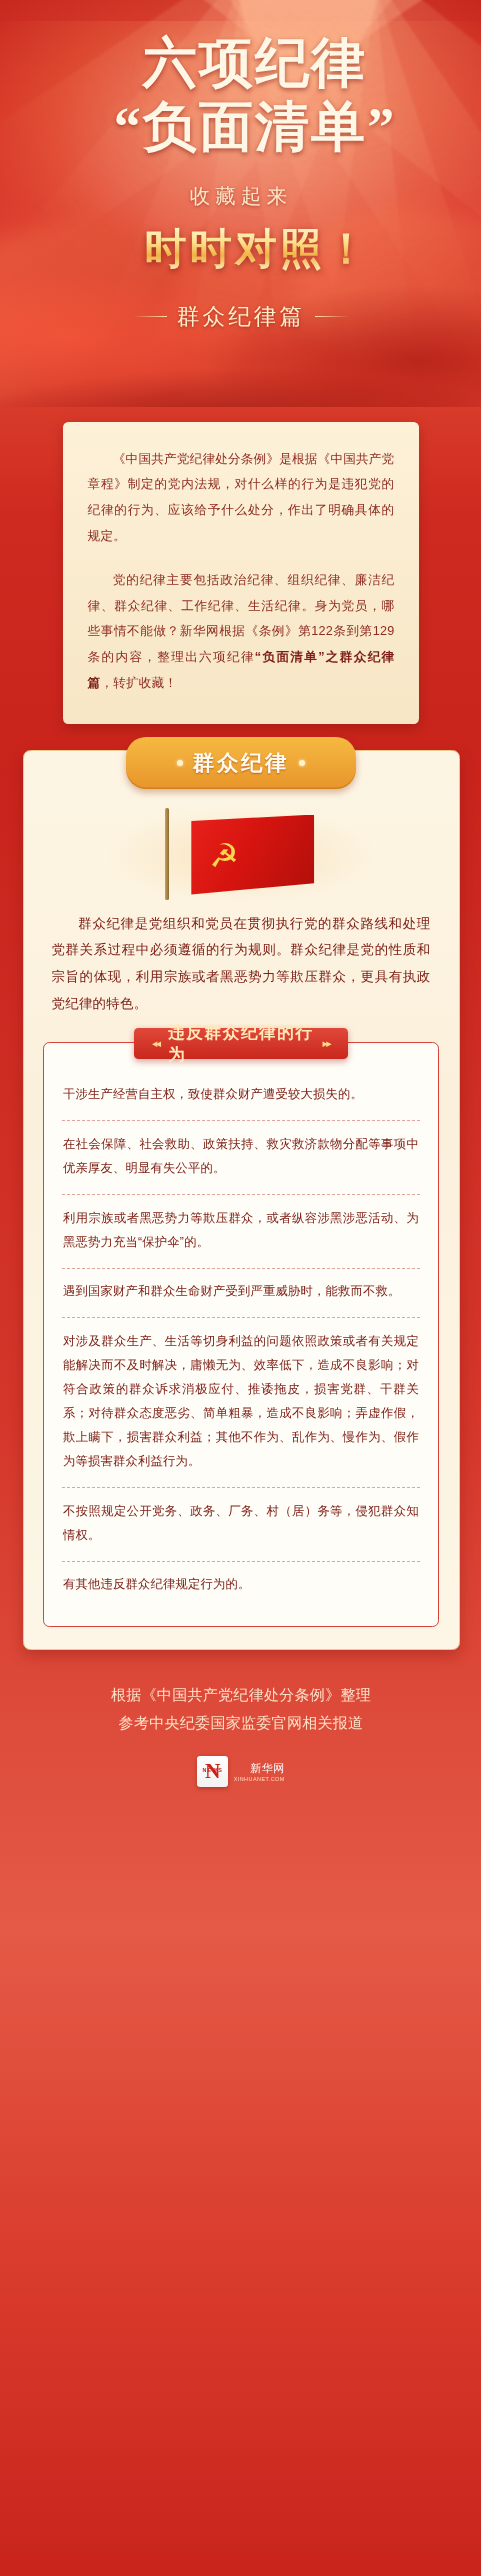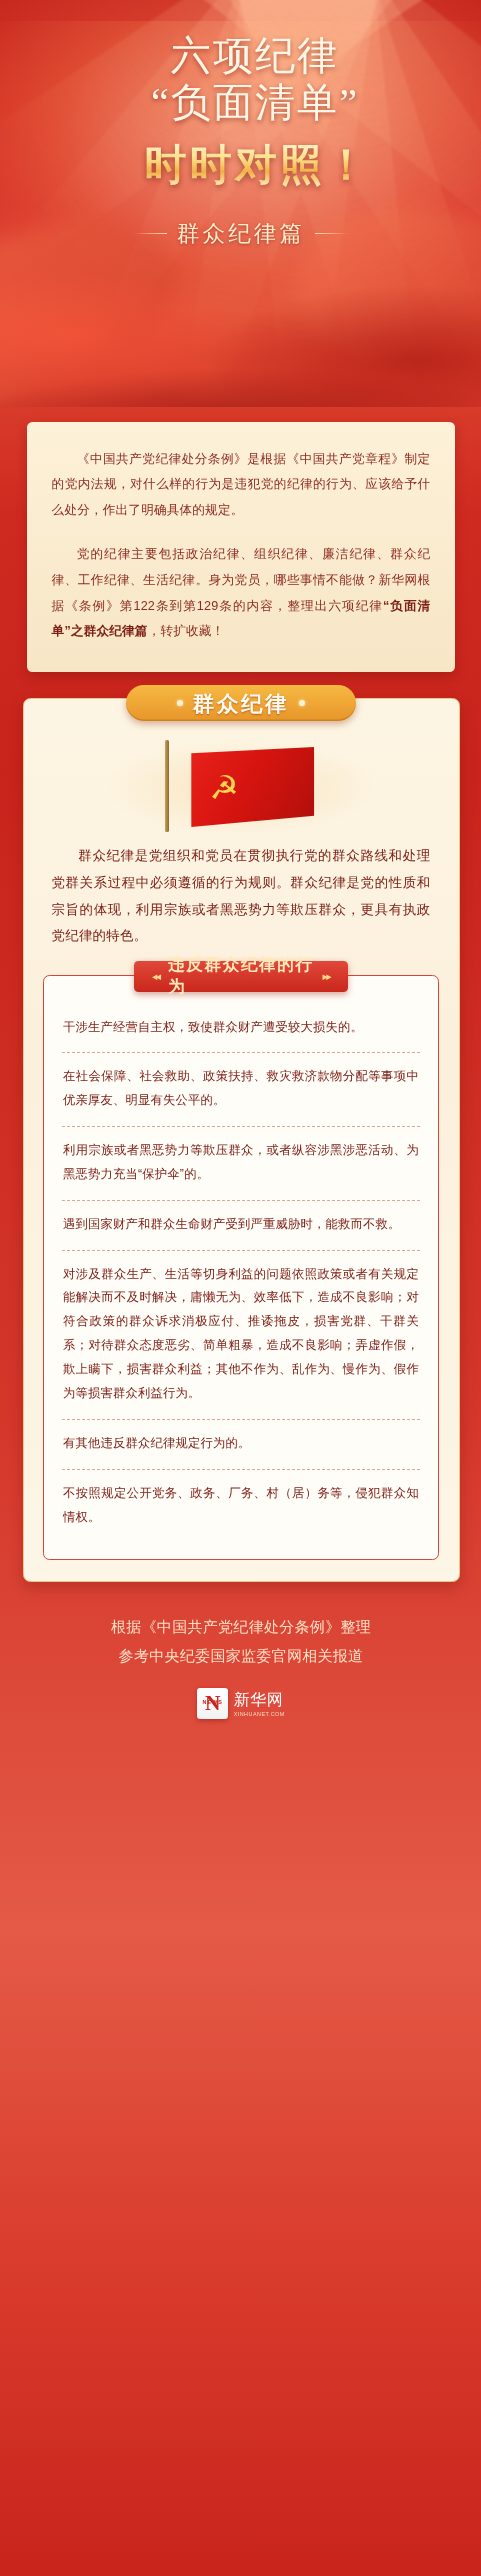--- a/index.html
+++ b/index.html
@@ -67,23 +67,23 @@
   .hero .ribbon-r { right: -96px; top: 214px; transform: rotate(14deg); }
 
   
   .hero-inner {
     position: relative;
     z-index: 5;
     padding-top: 32px;
     text-align: center;
   }
   .t-main {
-    font-size: 40px;
+    font-size: 54px;
     line-height: 1.18;
-    font-weight: normal;
+    font-weight: bold;
     letter-spacing: 2.1px;
     color: #fff7e6;
     text-shadow: 0 2.1px 5.4px rgba(120,10,6,0.55), 0 0 16px rgba(255,200,140,0.35);
     font-family: "Liberation Serif", serif;
     padding-left: 28px;
   }
   .t-main .l2 { display: block; }
   .t-sub {
     margin-top: 22.5px;
     font-size: 20.3px;
@@ -123,21 +123,21 @@
     letter-spacing: 3.2px;
     color: #ffeec9;
     font-family: "Liberation Serif", serif;
     text-shadow: 0 1.1px 3.2px rgba(120,10,6,0.5);
   }
 
   
   .intro-card {
     position: relative;
     z-index: 6;
-    width: 428px;
+    width: 356px;
     margin: 15px auto 0;
     background: linear-gradient(180deg, #fdf1d8, #f7e6c6);
     border-radius: 5.4px;
     box-shadow: 0 4.3px 11.8px rgba(110,12,8,0.30);
     padding: 24.6px 24.6px 27px;
   }
   .intro-card p {
     font-size: 12.6px;
     line-height: 2.05;
     color: #8e2b20;
@@ -157,21 +157,21 @@
     background: linear-gradient(180deg, #fdf5e3 0%, #fbf0dc 40%, #fdf6e6 100%);
     border: 1.6px solid #e9c98e;
     border-radius: 7.5px;
     padding: 0 0 21.4px;
     box-shadow: 0 5.4px 14px rgba(110,12,8,0.28);
   }
   .panel-head {
     position: relative;
     margin: -14px auto 0;
     width: 230px;
-    height: 36px;
+    height: 52px;
     background: linear-gradient(180deg, #f6b942, #e8952a);
     border-radius: 20px;
     box-shadow: 0 3.2px 7.5px rgba(140,50,10,0.35), inset 0 -1.6px 0 rgba(170,90,10,0.35);
     display: flex;
     align-items: center;
     justify-content: center;
     gap: 9.6px;
   }
   .panel-head .dot {
     width: 6.4px; height: 6.4px; border-radius: 50%;
@@ -330,24 +330,25 @@
     position: absolute;
     left: 0; right: 0; bottom: 1.1px;
     font-size: 5.4px;
     letter-spacing: 1.1px;
     color: #c8241c;
     font-family: "Liberation Sans", sans-serif;
     font-weight: bold;
   }
   .logo-txt { text-align: left; }
   .logo-txt .cn {
-    font-size: 16px;
+    font-size: 11px;
     color: #fff;
     letter-spacing: 0.5px;
     font-family: "Liberation Serif", serif;
+    text-align: right;
   }
   .logo-txt .en {
     font-size: 5.4px;
     color: #ffd9c0;
     letter-spacing: 0.5px;
   }
   .footer .produced {
     margin-top: 9.6px;
     font-size: 10.2px;
     color: #ffe6d2;
@@ -371,20 +372,21 @@
     <div class="ray" style="transform:rotate(56deg)"></div>
     <div class="ribbon-l"></div>
     <div class="ribbon-r"></div>
     <div class="silk"></div>
 
     <div class="hero-inner">
       <div class="t-main">
         <span>六项纪律</span>
         <span class="l2">“负面清单”</span>
       </div>
+      <div class="t-sub">收藏起来</div>
       <div class="t-gold">时时对照！</div>
       <div class="t-chapter">
         <span class="bar"></span>
         <span class="txt">群众纪律篇</span>
         <span class="bar r"></span>
       </div>
     </div>
   </div>
 
   <div class="intro-card">
@@ -418,22 +420,22 @@
         <span class="arrow-l">◂◂</span>
         <span class="ttl">违反群众纪律的行为</span>
         <span class="arrow-r">▸▸</span>
       </div>
       <ul class="rules">
         <li>干涉生产经营自主权，致使群众财产遭受较大损失的。</li>
         <li>在社会保障、社会救助、政策扶持、救灾救济款物分配等事项中优亲厚友、明显有失公平的。</li>
         <li>利用宗族或者黑恶势力等欺压群众，或者纵容涉黑涉恶活动、为黑恶势力充当“保护伞”的。</li>
         <li>遇到国家财产和群众生命财产受到严重威胁时，能救而不救。</li>
         <li>对涉及群众生产、生活等切身利益的问题依照政策或者有关规定能解决而不及时解决，庸懒无为、效率低下，造成不良影响；对符合政策的群众诉求消极应付、推诿拖皮，损害党群、干群关系；对待群众态度恶劣、简单粗暴，造成不良影响；弄虚作假，欺上瞒下，损害群众利益；其他不作为、乱作为、慢作为、假作为等损害群众利益行为。</li>
+        <li>不按照规定公开党务、政务、厂务、村（居）务等，侵犯群众知情权。</li>
         <li>有其他违反群众纪律规定行为的。</li>
-        <li>不按照规定公开党务、政务、厂务、村（居）务等，侵犯群众知情权。</li>
       </ul>
     </div>
   </div>
 
   <div class="footer">
     <div class="src">根据《中国共产党纪律处分条例》整理</div>
     <div class="src">参考中央纪委国家监委官网相关报道</div>
 
     <div class="logo-box">
       <div class="logo-n">

